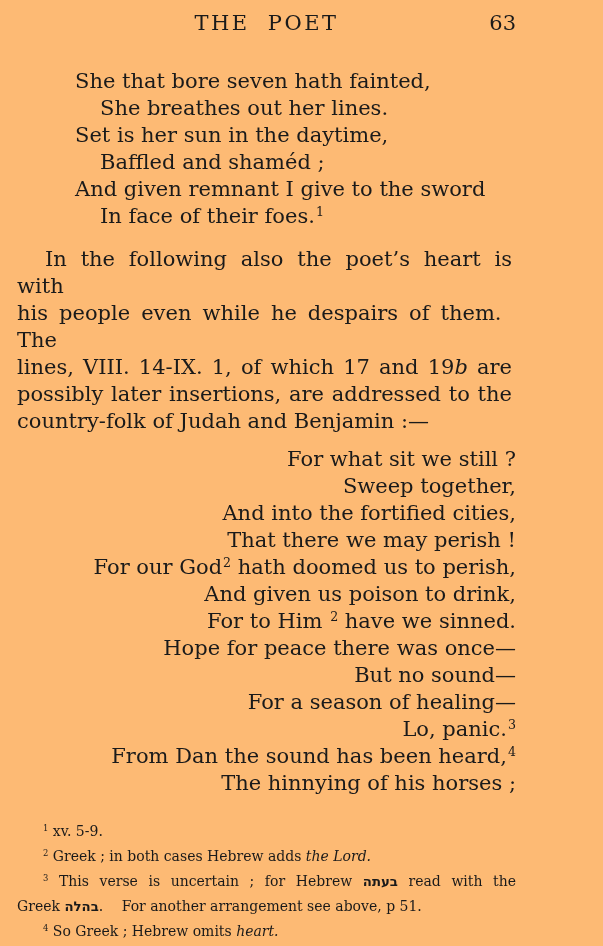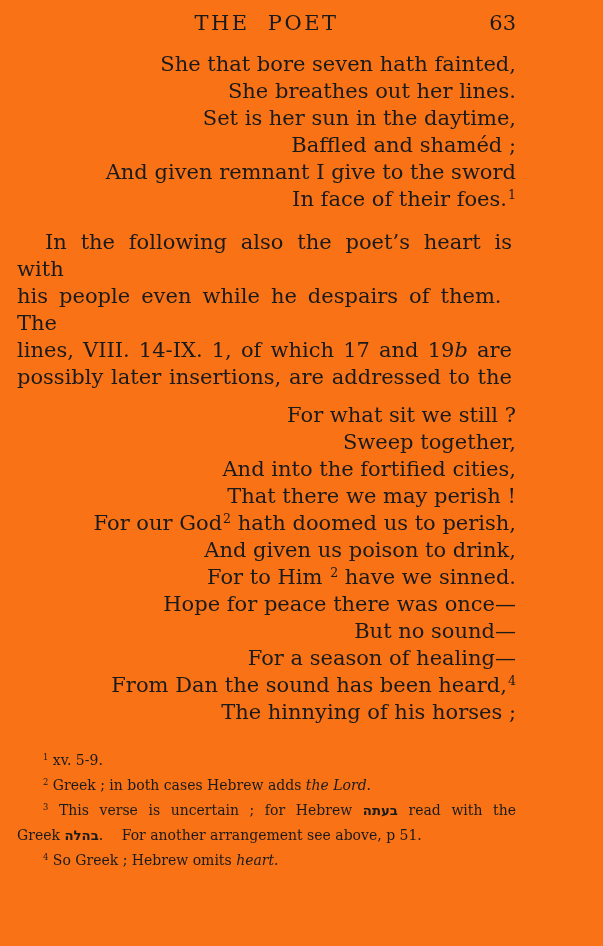--- a/index.html
+++ b/index.html
@@ -3,39 +3,39 @@
 <meta charset="utf-8">
 <style>
   html, body { margin: 0; padding: 0; background: #e9e9e7; }
   .page {
     position: relative;
     width: 603px;
     height: 946px;
     box-sizing: border-box;
     margin: 0;
     padding: 10px 87px 0 17px;
-    background: #f97316;
+    background: #fdba74;
     color: #1a1a1a;
     font-family: "DejaVu Serif", serif;
     font-size: 21px;
     overflow: hidden;
   }
   .header { position: relative; height: 26px; line-height: 26px; font-size: 21px; }
   .title {
     position: absolute; left: 0; right: 0;
     text-align: center;
     letter-spacing: 2.5px;
     word-spacing: 9px;
   }
   .pagenum { position: absolute; right: 0; top: 0; }
 
   .stanza { margin-left: 58px; }
   .stanza .line { line-height: 27px; white-space: nowrap; }
   .stanza .line.indent { padding-left: 25px; }
-  .stanza1 { margin-top: 15px; text-align: right; }
+  .stanza1 { margin-top: 32px; }
   .stanza2 { margin-top: 11px; text-align: right; }
 
   .para { margin: 16px 4px 0 0; line-height: 27px; }
   .para .line { line-height: 27px; }
   .para .line.just { text-align: justify; text-align-last: justify; }
   .para .line.indent { text-indent: 28px; }
 
   .footnotes { margin-top: 22px; font-size: 14px; }
   .footnotes .line { line-height: 25px; }
   .footnote .line.indent { text-indent: 25px; }
@@ -59,32 +59,34 @@
       <div class="line"><span>Set is her sun in the daytime,</span></div>
       <div class="line indent"><span>Baffled and shaméd ;</span></div>
       <div class="line"><span>And given remnant I give to the sword</span></div>
       <div class="line indent"><span>In face of their foes.</span><sup class="sup">1</sup></div>
     </div>
   <div class="para" id="paragraph">
       <div class="line indent just"><span>In the following also the poet’s heart is with</span></div>
       <div class="line just"><span>his people even while he despairs of them.  The</span></div>
       <div class="line just"><span>lines, VIII. 14-IX. 1, of which 17 and 19</span><span class="it">b</span><span> are</span></div>
       <div class="line just"><span>possibly later insertions, are addressed to the</span></div>
+      <div class="line"><span>country-folk of Judah and Benjamin :—</span></div>
     </div>
   <div class="stanza stanza2" id="stanza2">
       <div class="line"><span>For what sit we still ?</span></div>
       <div class="line indent"><span>Sweep together,</span></div>
       <div class="line"><span>And into the fortified cities,</span></div>
       <div class="line indent"><span>That there we may perish !</span></div>
       <div class="line"><span>For our God</span><sup class="sup">2</sup><span> hath doomed us to perish,</span></div>
       <div class="line"><span>And given us poison to drink,</span></div>
       <div class="line indent"><span>For to Him </span><sup class="sup">2</sup><span> have we sinned.</span></div>
       <div class="line"><span>Hope for peace there was once—</span></div>
       <div class="line indent"><span>But no sound—</span></div>
       <div class="line"><span>For a season of healing—</span></div>
+      <div class="line indent"><span>Lo, panic.</span><sup class="sup">3</sup></div>
       <div class="line"><span>From Dan the sound has been heard,</span><sup class="sup">4</sup></div>
       <div class="line indent"><span>The hinnying of his horses ;</span></div>
     </div>
   <div class="footnotes" id="footnotes">
       <div class="footnote">
         <div class="line indent"><sup class="sup">1</sup><span> xv. 5-9.</span></div>
       </div>
       <div class="footnote">
         <div class="line indent"><sup class="sup">2</sup><span> Greek ; in both cases Hebrew adds </span><span class="it">the Lord.</span></div>
       </div>

